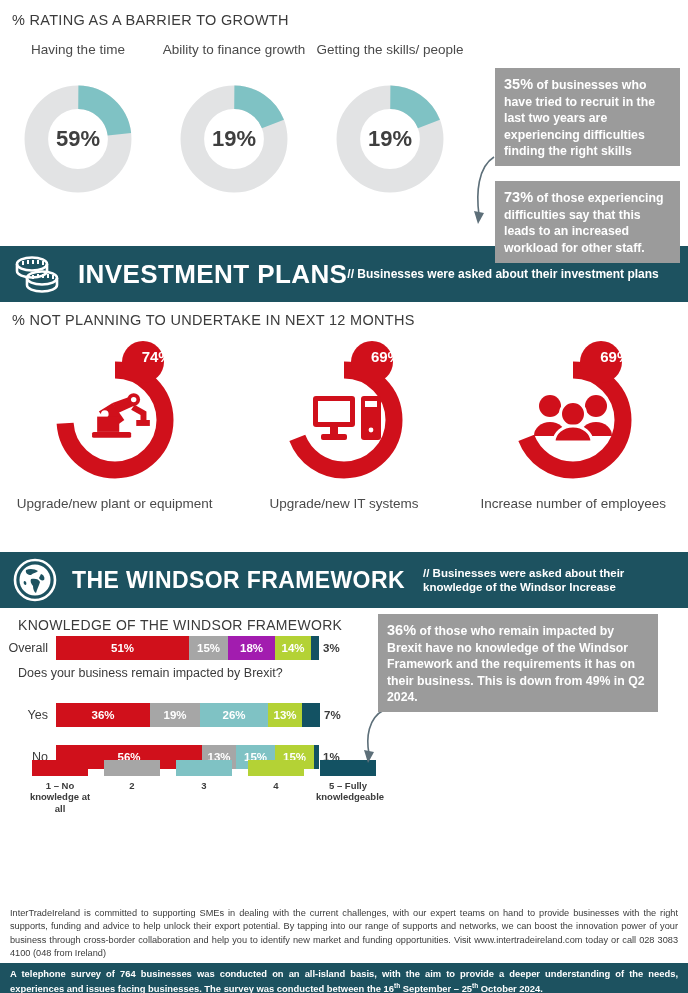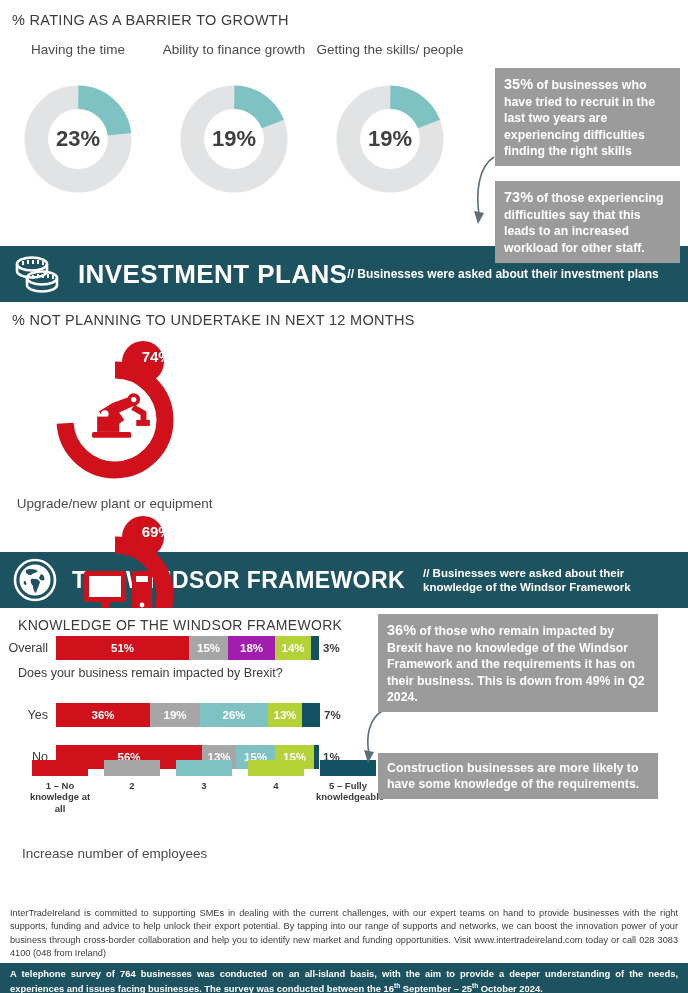--- a/index.html
+++ b/index.html
@@ -78,21 +78,21 @@
   .arrow-svg{position:absolute;left:470px;top:155px;}
 
   
   #band2{height:56px;}
   #band2 .band-title{font-size:26px;}
   #band2 .band-sub{width:340px;max-width:340px;font-size:12px;}
 
   
   #invest{position:relative;height:250px;background:#fff;}
   #invest .sec-title{position:absolute;left:12px;top:10px;}
-  .rings{position:absolute;top:36px;left:0;width:688px;display:flex;flex-direction:column;}
+  .rings{position:absolute;top:36px;left:0;width:688px;display:flex;}
   .ring-cell{width:229.3px;text-align:center;}
   .ring-wrap{position:relative;width:150px;height:150px;margin:0 auto;}
   .ring-label{
     margin-top:8px;font-size:13.5px;color:#4a4a4a;line-height:1.25;
   }
   .bubble-txt{
     position:absolute;font-size:15px;font-weight:bold;color:#fff;
     left:94px;top:10px;width:46px;text-align:center;
   }
 
@@ -152,21 +152,21 @@
     <div class="sec-title">% RATING AS A BARRIER TO GROWTH</div>
 
     <div class="donuts">
       <div class="donut-cell">
         <div class="donut-label">Having the time</div>
         <div class="donut-wrap">
           <svg width="110" height="110" viewBox="0 0 42 42">
             <circle cx="21" cy="21" r="15.915" fill="none" stroke="#e2e3e4" stroke-width="9"></circle>
             <circle cx="21" cy="21" r="15.915" fill="none" stroke="#7fc2c4" stroke-width="9" stroke-dasharray="23 77" stroke-dashoffset="25"></circle>
           </svg>
-          <div class="donut-val">23%</div>
+          <div class="donut-val">59%</div>
         </div>
       </div>
       <div class="donut-cell">
         <div class="donut-label">Ability to finance growth</div>
         <div class="donut-wrap">
           <svg width="110" height="110" viewBox="0 0 42 42">
             <circle cx="21" cy="21" r="15.915" fill="none" stroke="#e2e3e4" stroke-width="9"></circle>
             <circle cx="21" cy="21" r="15.915" fill="none" stroke="#7fc2c4" stroke-width="9" stroke-dasharray="19 81" stroke-dashoffset="25"></circle>
           </svg>
           <div class="donut-val">19%</div>
@@ -298,21 +298,21 @@
         <circle cx="23" cy="23" r="15.5" fill="#fff"></circle>
         <g fill="#1d5260">
           <path d="M14 13 c4 -2 9 -1 12 1 c-2 2 -5 2 -7 4 c-3 0 -6 -2 -5 -5z"></path>
           <path d="M29 17 c3 1 4 4 3 6 c-2 1 -4 0 -5 -2z"></path>
           <path d="M19 22 c4 -1 8 0 9 3 c-1 4 -3 7 -4 11 c-2 -1 -3 -4 -3 -7 c-2 -2 -3 -5 -2 -7z"></path>
           <path d="M12 24 c2 0 3 2 2 4 c-2 0 -3 -2 -2 -4z"></path>
         </g>
       </svg>
     </span>
     <div class="band-title">THE WINDSOR FRAMEWORK</div>
-    <div class="band-sub">// Businesses were asked about their knowledge of the Windsor Framework</div>
+    <div class="band-sub">// Businesses were asked about their knowledge of the Windsor Increase</div>
   </div>
 
   <div id="windsor">
     <div class="sec-title">KNOWLEDGE OF THE WINDSOR FRAMEWORK</div>
 
     <div class="barblock">
 
       <div class="barrow">
         <div class="rowlabel">Overall</div>
         <div class="stack">
@@ -378,23 +378,20 @@
     </div>
 
     <svg class="warrow" width="30" height="60">
       <path d="M24 2 C8 10, 6 30, 9 46" stroke="#5d6f79" stroke-width="1.6" fill="none"></path>
       <polygon points="4,42 14,44 8,55" fill="#5d6f79"></polygon>
     </svg>
 
     <div class="callout" id="wcal1">
       <b>36%</b><span> of those who remain impacted by Brexit have no knowledge of the Windsor Framework and the requirements it has on their business. This is down from 49% in Q2 2024.</span>
     </div>
-    <div class="callout" id="wcal2">
-      <span>Construction businesses are more likely to have some knowledge of the requirements.</span>
-    </div>
   </div>
 
   <div id="footpara">InterTradeIreland is committed to supporting SMEs in dealing with the current challenges, with our expert teams on hand to provide businesses with the right supports, funding and advice to help unlock their export potential. By tapping into our range of supports and networks, we can boost the innovation power of your business through cross-border collaboration and help you to identify new market and funding opportunities. Visit www.intertradeireland.com today or call 028 3083 4100 (048 from Ireland)</div>
 
   <div id="footbar">
     <span>A telephone survey of 764 businesses was conducted on an all-island basis, with the aim to provide a deeper understanding of the needs, experiences and issues facing businesses.  The survey was conducted between the 16</span><sup>th</sup><span> September – 25</span><sup>th</sup><span> October 2024.</span>
   </div>
 
 </div>
 

